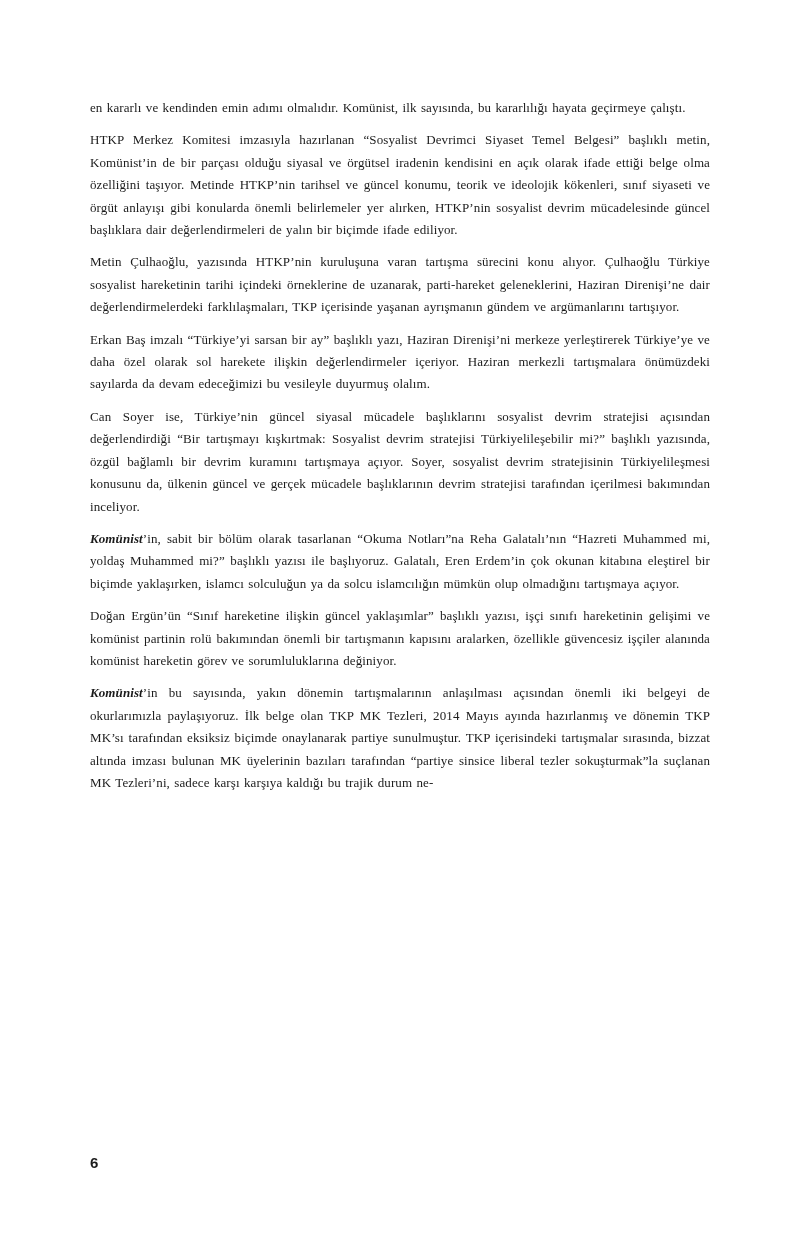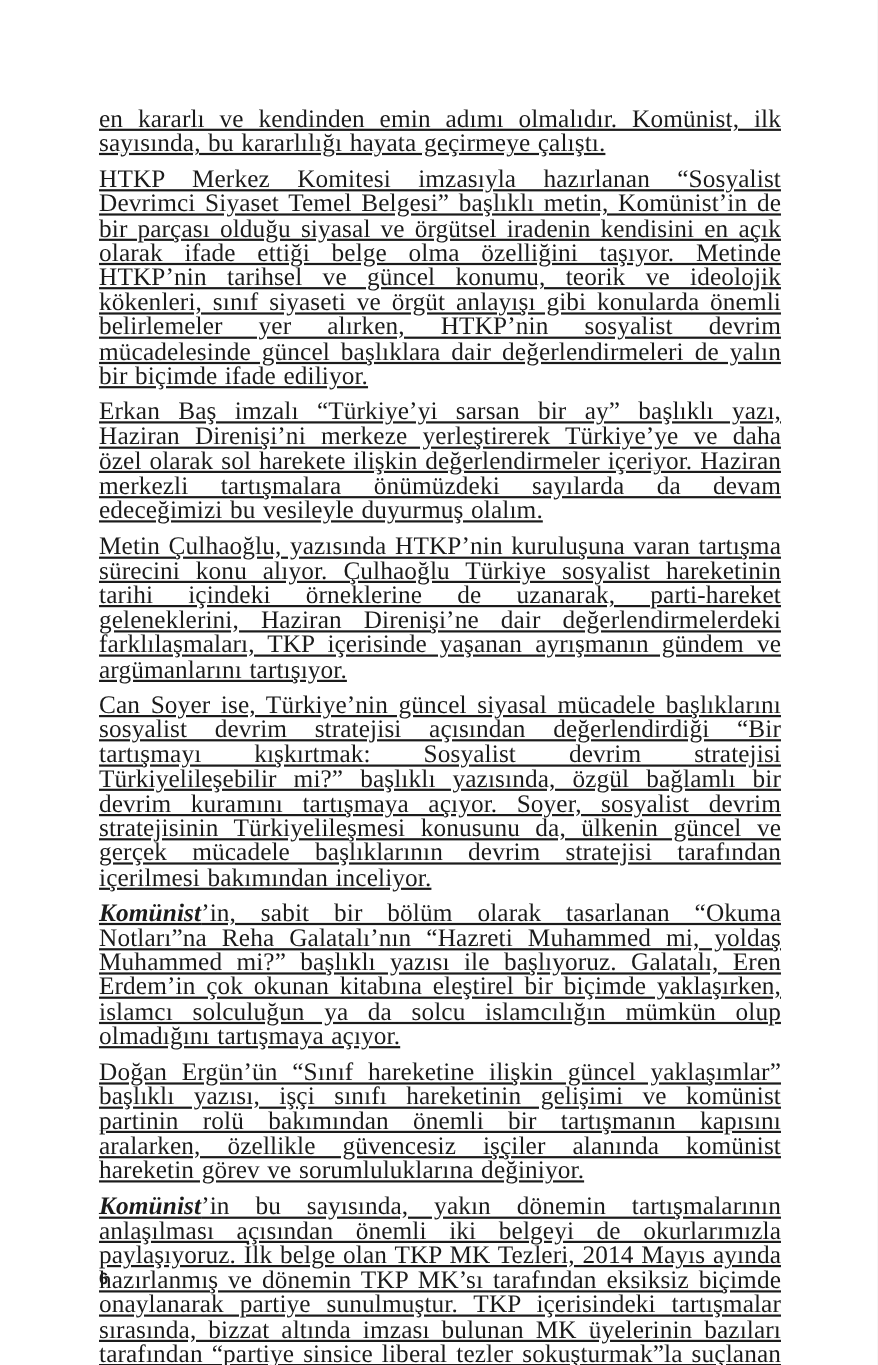--- a/index.html
+++ b/index.html
@@ -14,26 +14,25 @@
     margin: 0 auto;
     background: #ffffff;
     box-sizing: border-box;
     padding: 97px 88px 0 90px;
     overflow: hidden;
     font-family: "Liberation Serif", "DejaVu Serif", serif;
     color: #1b1b1b;
   }
   .text-block p {
     margin: 0 0 10px 0;
-    font-size: 23px;
+    font-size: 13px;
     line-height: 22.4px;
     text-align: justify;
     letter-spacing: 0.1px;
     word-spacing: 1px;
-    text-decoration: underline;
   }
   .text-block p .lead {
     font-weight: bold;
     font-style: italic;
   }
   .page-number {
     position: absolute;
     left: 90px;
     bottom: 70px;
     font-family: "Liberation Sans", sans-serif;
@@ -42,21 +41,21 @@
     color: #1b1b1b;
   }
 </style>
 </head>
 <body>
 
 <div class="page">
   <div class="text-block">
     <p><span class="lead"></span><span>en kararlı ve kendinden emin adımı olmalıdır. Komünist, ilk sayısında, bu kararlılığı hayata geçirmeye çalıştı.</span></p>
     <p><span class="lead"></span><span>HTKP Merkez Komitesi imzasıyla hazırlanan “Sosyalist Devrimci Siyaset Temel Belgesi” başlıklı metin, Komünist’in de bir parçası olduğu siyasal ve örgütsel iradenin kendisini en açık olarak ifade ettiği belge olma özelliğini taşıyor. Metinde HTKP’nin tarihsel ve güncel konumu, teorik ve ideolojik kökenleri, sınıf siyaseti ve örgüt anlayışı gibi konularda önemli belirlemeler yer alırken, HTKP’nin sosyalist devrim mücadelesinde güncel başlıklara dair değerlendirmeleri de yalın bir biçimde ifade ediliyor.</span></p>
+    <p><span class="lead"></span><span>Metin Çulhaoğlu, yazısında HTKP’nin kuruluşuna varan tartışma sürecini konu alıyor. Çulhaoğlu Türkiye sosyalist hareketinin tarihi içindeki örneklerine de uzanarak, parti-hareket geleneklerini, Haziran Direnişi’ne dair değerlendirmelerdeki farklılaşmaları, TKP içerisinde yaşanan ayrışmanın gündem ve argümanlarını tartışıyor.</span></p>
     <p><span class="lead"></span><span>Erkan Baş imzalı “Türkiye’yi sarsan bir ay” başlıklı yazı, Haziran Direnişi’ni merkeze yerleştirerek Türkiye’ye ve daha özel olarak sol harekete ilişkin değerlendirmeler içeriyor. Haziran merkezli tartışmalara önümüzdeki sayılarda da devam edeceğimizi bu vesileyle duyurmuş olalım.</span></p>
-    <p><span class="lead"></span><span>Metin Çulhaoğlu, yazısında HTKP’nin kuruluşuna varan tartışma sürecini konu alıyor. Çulhaoğlu Türkiye sosyalist hareketinin tarihi içindeki örneklerine de uzanarak, parti-hareket geleneklerini, Haziran Direnişi’ne dair değerlendirmelerdeki farklılaşmaları, TKP içerisinde yaşanan ayrışmanın gündem ve argümanlarını tartışıyor.</span></p>
     <p><span class="lead"></span><span>Can Soyer ise, Türkiye’nin güncel siyasal mücadele başlıklarını sosyalist devrim stratejisi açısından değerlendirdiği “Bir tartışmayı kışkırtmak: Sosyalist devrim stratejisi Türkiyelileşebilir mi?” başlıklı yazısında, özgül bağlamlı bir devrim kuramını tartışmaya açıyor. Soyer, sosyalist devrim stratejisinin Türkiyelileşmesi konusunu da, ülkenin güncel ve gerçek mücadele başlıklarının devrim stratejisi tarafından içerilmesi bakımından inceliyor.</span></p>
     <p><span class="lead">Komünist</span><span>’in, sabit bir bölüm olarak tasarlanan “Okuma Notları”na Reha Galatalı’nın “Hazreti Muhammed mi, yoldaş Muhammed mi?” başlıklı yazısı ile başlıyoruz. Galatalı, Eren Erdem’in çok okunan kitabına eleştirel bir biçimde yaklaşırken, islamcı solculuğun ya da solcu islamcılığın mümkün olup olmadığını tartışmaya açıyor.</span></p>
     <p><span class="lead"></span><span>Doğan Ergün’ün “Sınıf hareketine ilişkin güncel yaklaşımlar” başlıklı yazısı, işçi sınıfı hareketinin gelişimi ve komünist partinin rolü bakımından önemli bir tartışmanın kapısını aralarken, özellikle güvencesiz işçiler alanında komünist hareketin görev ve sorumluluklarına değiniyor.</span></p>
     <p><span class="lead">Komünist</span><span>’in bu sayısında, yakın dönemin tartışmalarının anlaşılması açısından önemli iki belgeyi de okurlarımızla paylaşıyoruz. İlk belge olan TKP MK Tezleri, 2014 Mayıs ayında hazırlanmış ve dönemin TKP MK’sı tarafından eksiksiz biçimde onaylanarak partiye sunulmuştur. TKP içerisindeki tartışmalar sırasında, bizzat altında imzası bulunan MK üyelerinin bazıları tarafından “partiye sinsice liberal tezler sokuşturmak”la suçlanan MK Tezleri’ni, sadece karşı karşıya kaldığı bu trajik durum ne-</span></p>
   </div>
   <div class="page-number">6</div>
 </div>
 
 </body></html>

